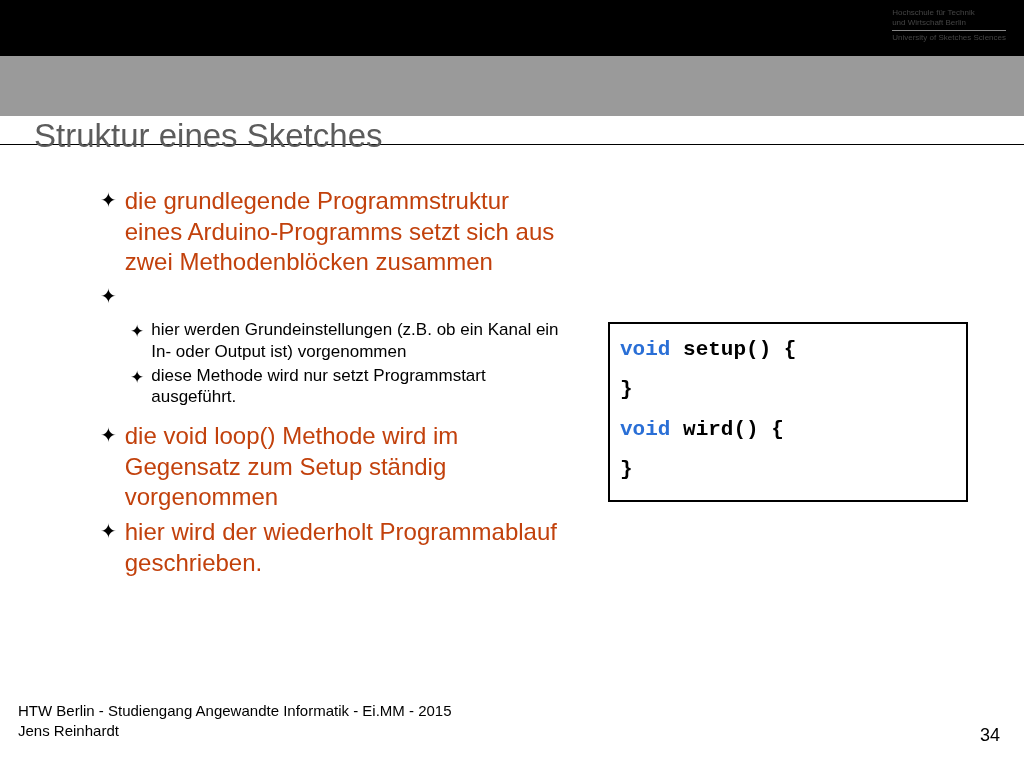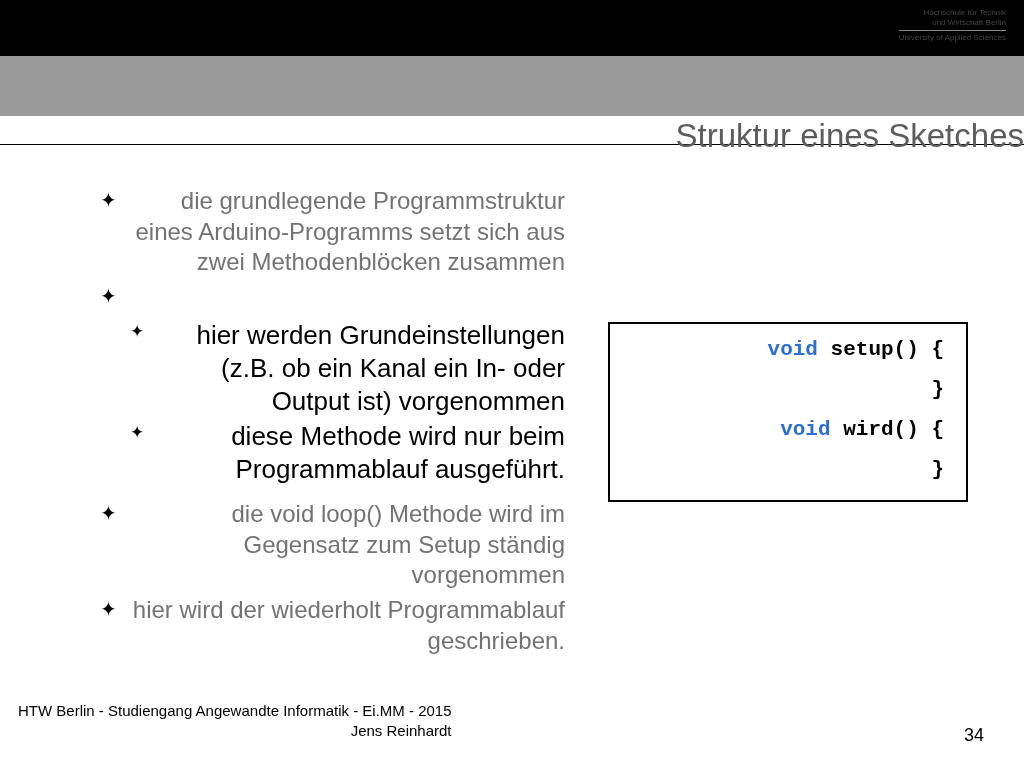--- a/index.html
+++ b/index.html
@@ -1,15 +1,15 @@
 <!DOCTYPE html>
 <html><head>
 <meta charset="utf-8">
 <style>
-  * { margin: 0; padding: 0; box-sizing: border-box; text-align: right; }
+  * { margin: 0; padding: 0; box-sizing: border-box; }
   body {
     width: 1024px;
     height: 768px;
     font-family: Arial, Helvetica, sans-serif;
     background: #fff;
     position: relative;
     overflow: hidden;
   }
   .top-black {
     height: 56px;
@@ -69,37 +69,37 @@
     margin-bottom: 4px;
   }
   .bullet-l1 .mark {
     font-size: 20px;
     margin-right: 8px;
     line-height: 1.25;
     margin-top: 2px;
   }
   .bullet-l1 .txt {
     font-size: 24px;
-    color: #737373;
+    color: #c2410c;
     line-height: 1.28;
   }
   .bullet-l2 {
     display: flex;
     align-items: flex-start;
     margin-left: 30px;
     margin-bottom: 3px;
   }
   .bullet-l2 .mark {
     font-size: 17px;
     margin-right: 7px;
     line-height: 1.25;
     margin-top: 2px;
   }
   .bullet-l2 .txt {
-    font-size: 26px;
+    font-size: 17px;
     color: #000;
     line-height: 1.26;
   }
   .gap-sm { height: 6px; }
   .gap-md { height: 10px; }
   .code-box {
     position: absolute;
     top: 322px;
     left: 608px;
     width: 360px;
@@ -115,38 +115,38 @@
   .footer {
     position: absolute;
     left: 18px;
     bottom: 27px;
     font-size: 15px;
     color: #000;
     line-height: 1.35;
   }
   .page-num {
     position: absolute;
-    right: 40px;
+    right: 24px;
     bottom: 22px;
     font-size: 18px;
     color: #000;
   }
 </style>
 </head>
 <body>
 
 <div class="top-black"></div>
 
 <div class="logo-area">
   <div class="logo-htw">htw.</div>
   <div class="logo-text">
     <div>Hochschule für Technik</div>
     <div>und Wirtschaft Berlin</div>
     <div class="divider"></div>
-    <div>University of Applied Sciences</div>
+    <div>University of Sketches Sciences</div>
   </div>
 </div>
 
 <div class="grey-band"></div>
 <div class="hairline"></div>
 
 <div class="title">Struktur eines Sketches</div>
 
 <div class="content">
   <div class="bullet-l1">
@@ -156,21 +156,21 @@
   <div class="bullet-l1">
     <span class="mark">✦</span>
   </div>
   <div class="gap-sm"></div>
   <div class="bullet-l2">
     <span class="mark">✦</span>
     <span class="txt">hier werden Grundeinstellungen (z.B. ob ein Kanal ein In- oder Output ist) vorgenommen</span>
   </div>
   <div class="bullet-l2">
     <span class="mark">✦</span>
-    <span class="txt">diese Methode wird nur beim Programmablauf ausgeführt.</span>
+    <span class="txt">diese Methode wird nur setzt Programmstart ausgeführt.</span>
   </div>
   <div class="gap-md"></div>
   <div class="bullet-l1">
     <span class="mark">✦</span>
     <span class="txt">die void loop() Methode wird im Gegensatz zum Setup ständig vorgenommen</span>
   </div>
   <div class="bullet-l1">
     <span class="mark">✦</span>
     <span class="txt">hier wird der wiederholt Programmablauf geschrieben.</span>
   </div>

